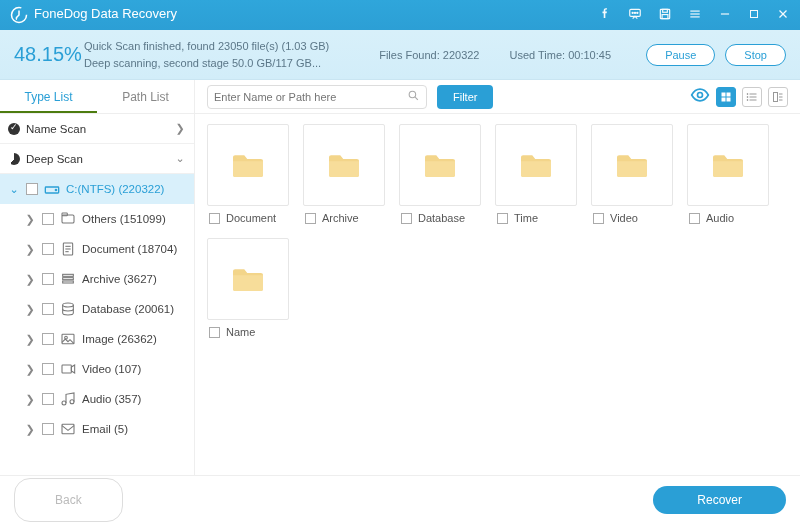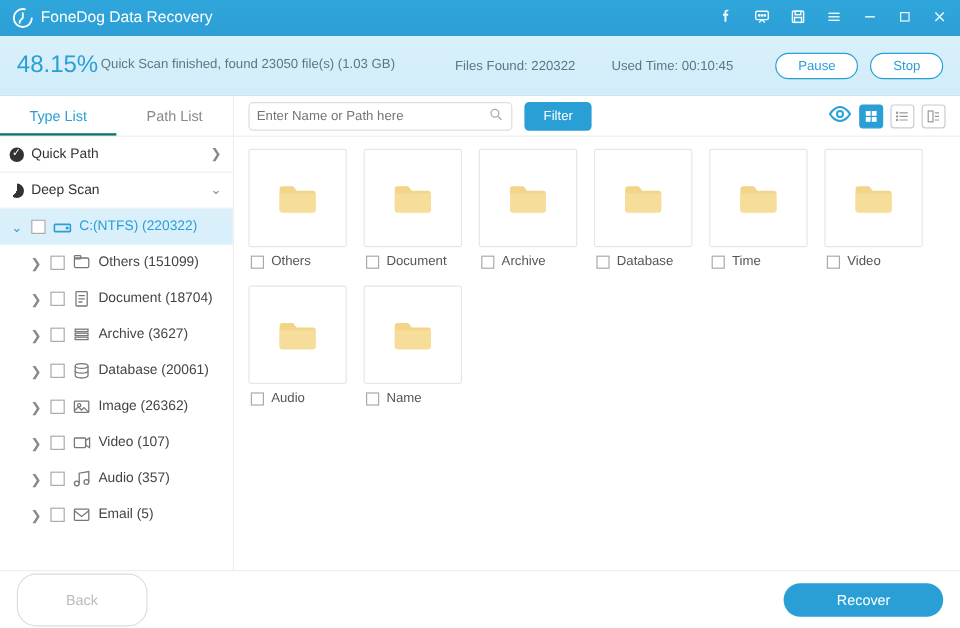--- a/index.html
+++ b/index.html
@@ -14,21 +14,21 @@
   .statusbar { height: 50px; background: linear-gradient(#d8f0fa,#d2edf9); display:flex; align-items:center; padding:0 14px; gap:10px; border-bottom:1px solid #c9e5f2; }
   .percent { color:#2a9fd6; font-size:20px; font-weight:500; width:60px; }
   .status-text { color:#5b7788; font-size:11px; line-height:1.5; flex:0 0 auto; }
   .status-mid { flex:1; display:flex; gap:30px; color:#5b7788; font-size:11px; padding-left:40px; }
   .status-btns { display:flex; gap:10px; }
   .pill-btn { border:1px solid #2a9fd6; color:#2a9fd6; background:#fff; border-radius:14px; padding:4px 18px; font-size:11px; cursor:pointer; }
   .main { display:flex; height: calc(523px - 30px - 50px - 48px); }
   .sidebar { width: 195px; border-right:1px solid #eee; display:flex; flex-direction:column; }
   .tabs { display:flex; height:34px; border-bottom:1px solid #eee; }
   .tab { flex:1; text-align:center; line-height:34px; color:#888; font-size:12px; cursor:pointer; }
-  .tab.active { color:#2a9fd6; border-bottom:2px solid #0f766e; }
+  .tab.active { color:#2a9fd6; border-bottom:2px solid #4d7c0f; }
   .tree { overflow:auto; flex:1; }
   .tree-row { display:flex; align-items:center; height:30px; padding:0 8px; gap:6px; color:#444; cursor:pointer; }
   .tree-row.header { color:#333; border-bottom:1px solid #f0f0f0; }
   .tree-row.header .label { font-weight:500; }
   .tree-row.selected { background:#d9f0fb; color:#2a9fd6; }
   .tree-row .chev { width:12px; text-align:center; color:#888; font-size:11px; }
   .tree-row .chk { width:12px; height:12px; border:1px solid #aaa; background:#fff; }
   .tree-row .icn { width:16px; display:flex; justify-content:center; }
   .tree-row .label { flex:1; font-size:11.5px; overflow:hidden; text-overflow:ellipsis; white-space:nowrap; }
   .tree-row.child { padding-left:24px; }
@@ -101,20 +101,21 @@
           <line x1="6" y1="6" x2="18" y2="18"></line>
           <line x1="18" y1="6" x2="6" y2="18"></line>
         </svg></span>
   </div>
 </div>
 
 <div class="statusbar">
   <div class="percent">48.15%</div>
   <div class="status-text">
     <div>Quick Scan finished, found 23050 file(s) (1.03 GB)</div>
+    <div>Deep scanning, second stage 50.0 GB/117 GB...</div>
   </div>
   <div class="status-mid">
     <span><span>Files Found:</span> <span>220322</span></span>
     <span><span>Used Time:</span> <span>00:10:45</span></span>
   </div>
   <div class="status-btns">
     <button class="pill-btn">Pause</button>
     <button class="pill-btn">Stop</button>
   </div>
 </div>
@@ -122,21 +123,21 @@
 <div class="main">
 
   <div class="sidebar">
     <div class="tabs">
       <div class="tab active">Type List</div>
       <div class="tab">Path List</div>
     </div>
     <div class="tree">
       <div class="tree-row header">
         <span class="header-dot check"></span>
-        <span class="label">Quick Path</span>
+        <span class="label">Name Scan</span>
         <span class="chev">❯</span>
       </div>
       <div class="tree-row header">
         <span class="header-dot" style="background:conic-gradient(#333 0 60%, #fff 60% 100%);"></span>
         <span class="label">Deep Scan</span>
         <span class="chev">⌄</span>
       </div>
       <div class="tree-row selected">
         <span class="chev" style="color:#2a9fd6;">⌄</span>
         <span class="chk"></span>
@@ -294,32 +295,20 @@
     <div class="grid" id="grid">
         <div class="tile">
           <div class="thumb">
             <svg class="folder-svg" viewBox="0 0 48 40">
               <path d="M4 10c0-2 1-3 3-3h12l4 5h18c2 0 3 1 3 3v18c0 2-1 3-3 3H7c-2 0-3-1-3-3V10z" fill="#f3d58a"></path>
               <path d="M4 15h40v18c0 2-1 3-3 3H7c-2 0-3-1-3-3V15z" fill="#f7dd9a"></path>
             </svg>
           </div>
           <div class="cap">
             <span class="chk"></span>
-            <span>Others</span>
-          </div>
-        </div>
-        <div class="tile">
-          <div class="thumb">
-            <svg class="folder-svg" viewBox="0 0 48 40">
-              <path d="M4 10c0-2 1-3 3-3h12l4 5h18c2 0 3 1 3 3v18c0 2-1 3-3 3H7c-2 0-3-1-3-3V10z" fill="#f3d58a"></path>
-              <path d="M4 15h40v18c0 2-1 3-3 3H7c-2 0-3-1-3-3V15z" fill="#f7dd9a"></path>
-            </svg>
-          </div>
-          <div class="cap">
-            <span class="chk"></span>
             <span>Document</span>
           </div>
         </div>
         <div class="tile">
           <div class="thumb">
             <svg class="folder-svg" viewBox="0 0 48 40">
               <path d="M4 10c0-2 1-3 3-3h12l4 5h18c2 0 3 1 3 3v18c0 2-1 3-3 3H7c-2 0-3-1-3-3V10z" fill="#f3d58a"></path>
               <path d="M4 15h40v18c0 2-1 3-3 3H7c-2 0-3-1-3-3V15z" fill="#f7dd9a"></path>
             </svg>
           </div>

